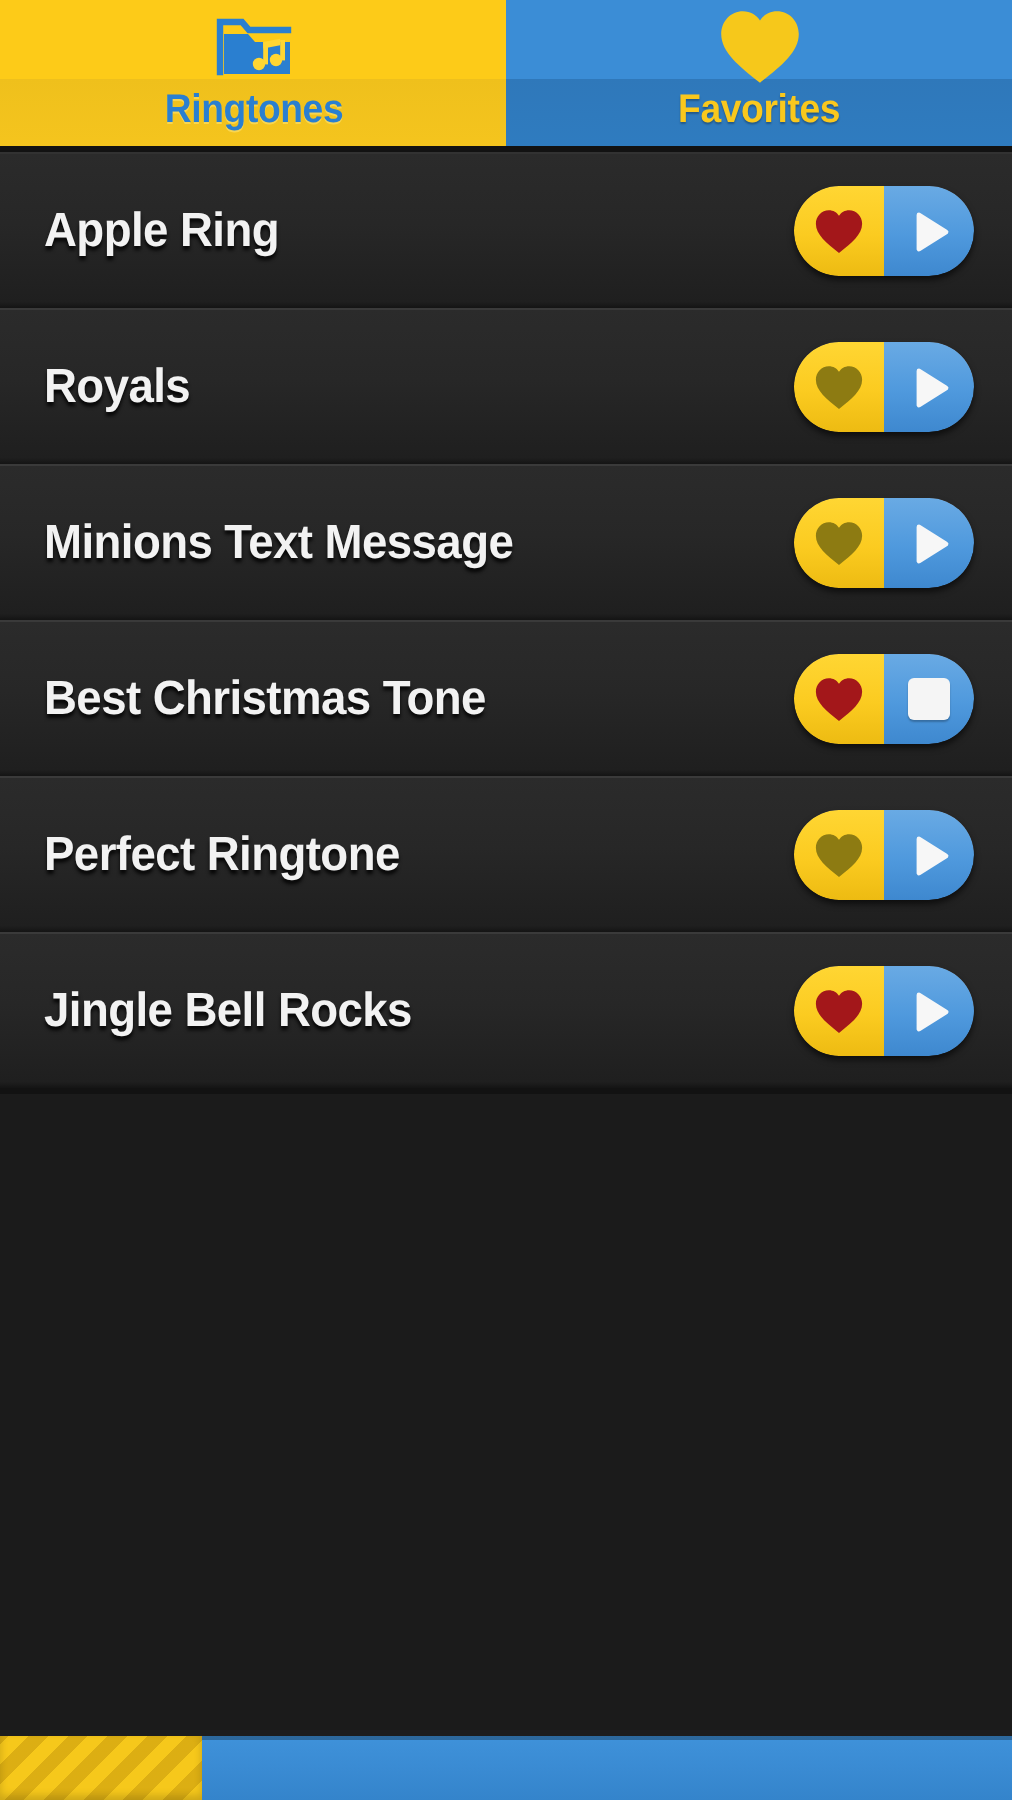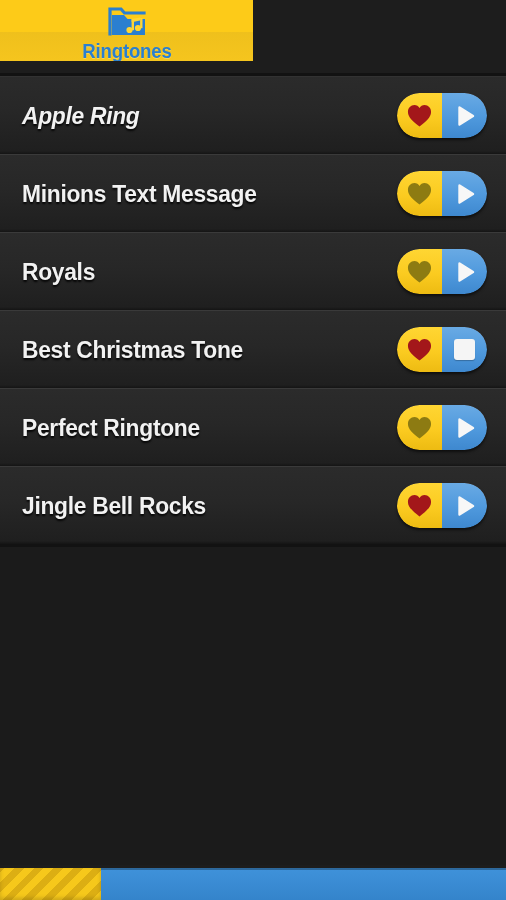--- a/index.html
+++ b/index.html
@@ -28,21 +28,21 @@
   }
   .tabbar::after {
     content: "";
     position: absolute;
     left: 0; right: 0; bottom: 0;
     height: 3px;
     background: #121212;
   }
   .tab {
     position: relative;
-    height: 61px;
+    height: 76px;
     display: flex;
     flex-direction: column;
     align-items: center;
     justify-content: flex-start;
     overflow: hidden;
     box-sizing: border-box;
   }
   .tab-ringtones {
     width: 253px;
     background: linear-gradient(to bottom, #fdcb18 0%, #fdcb18 52%, #efc01c 52%, #f5c51e 100%);
@@ -89,21 +89,20 @@
     width: 506px;
     box-sizing: border-box;
     display: flex;
     align-items: center;
     justify-content: space-between;
     background: linear-gradient(to bottom, #2b2b2b 0%, #272727 45%, #1f1f1f 96%, #141414 100%);
     border-top: 1px solid #3a3a3a;
   }
   .row:first-child {
     border-top: 1px solid #323232;
-    font-style: italic;
   }
   .row-title {
     color: #f2f2f2;
     font-size: 24px;
     font-weight: bold;
     font-stretch: condensed;
     letter-spacing: -0.3px;
     margin-left: 22px;
     text-shadow: 0 2px 2px rgba(0,0,0,0.85);
     transform: scaleX(0.95);
@@ -206,55 +205,63 @@
             <circle cx="33" cy="25" r="3.1"></circle>
             <rect x="26.6" y="16" width="2.4" height="11.2"></rect>
             <rect x="35.1" y="15" width="2.4" height="10.2"></rect>
             <path d="M26.6 16l8.5-1.6v3.2l-8.5 1.6z"></path>
           </g>
         </svg>
       </span>
       <span class="tab-label">Ringtones</span>
     </div>
 
+    <div class="tab tab-favorites">
+      <span class="tab-icon">
+        <svg width="42" height="38" viewBox="0 0 32 29" aria-hidden="true">
+          <path d="M16 28.5C8 22.2 1.2 16.8 1.2 9.9 1.2 5 4.9 1.2 9.5 1.2c2.8 0 5.2 1.4 6.5 3.6 1.3-2.2 3.7-3.6 6.5-3.6 4.6 0 8.3 3.8 8.3 8.7 0 6.9-6.8 12.3-14.8 18.6z" fill="#f6c81b"></path>
+        </svg>
+      </span>
+      <span class="tab-label">Favorites</span>
+    </div>
   </div>
 
   <div class="list" id="list-container">
       <div class="row">
         <div class="row-title">Apple Ring</div>
         <div class="pill">
           <div class="pill-half pill-fav">
             <svg class="heart-svg" width="25" height="23" viewBox="0 0 32 29" aria-hidden="true">
               <path d="M16 28.5C8 22.2 1.2 16.8 1.2 9.9 1.2 5 4.9 1.2 9.5 1.2c2.8 0 5.2 1.4 6.5 3.6 1.3-2.2 3.7-3.6 6.5-3.6 4.6 0 8.3 3.8 8.3 8.7 0 6.9-6.8 12.3-14.8 18.6z" fill="#a3171a"></path>
             </svg>
           </div>
           <div class="pill-half pill-play">
             <svg class="play-svg" width="24" height="24" viewBox="0 0 24 24" aria-hidden="true">
               <path d="M6.5 3.5 L20 12 L6.5 20.5 Z" fill="#f7f7f7" stroke="#f7f7f7" stroke-width="2.4" stroke-linejoin="round"></path>
             </svg>
           </div>
         </div>
       </div>
       <div class="row">
+        <div class="row-title">Royals</div>
+        <div class="pill">
+          <div class="pill-half pill-fav">
+            <svg class="heart-svg" width="25" height="23" viewBox="0 0 32 29" aria-hidden="true">
+              <path d="M16 28.5C8 22.2 1.2 16.8 1.2 9.9 1.2 5 4.9 1.2 9.5 1.2c2.8 0 5.2 1.4 6.5 3.6 1.3-2.2 3.7-3.6 6.5-3.6 4.6 0 8.3 3.8 8.3 8.7 0 6.9-6.8 12.3-14.8 18.6z" fill="#8d7b12"></path>
+            </svg>
+          </div>
+          <div class="pill-half pill-play">
+            <svg class="play-svg" width="24" height="24" viewBox="0 0 24 24" aria-hidden="true">
+              <path d="M6.5 3.5 L20 12 L6.5 20.5 Z" fill="#f7f7f7" stroke="#f7f7f7" stroke-width="2.4" stroke-linejoin="round"></path>
+            </svg>
+          </div>
+        </div>
+      </div>
+      <div class="row">
         <div class="row-title">Minions Text Message</div>
-        <div class="pill">
-          <div class="pill-half pill-fav">
-            <svg class="heart-svg" width="25" height="23" viewBox="0 0 32 29" aria-hidden="true">
-              <path d="M16 28.5C8 22.2 1.2 16.8 1.2 9.9 1.2 5 4.9 1.2 9.5 1.2c2.8 0 5.2 1.4 6.5 3.6 1.3-2.2 3.7-3.6 6.5-3.6 4.6 0 8.3 3.8 8.3 8.7 0 6.9-6.8 12.3-14.8 18.6z" fill="#8d7b12"></path>
-            </svg>
-          </div>
-          <div class="pill-half pill-play">
-            <svg class="play-svg" width="24" height="24" viewBox="0 0 24 24" aria-hidden="true">
-              <path d="M6.5 3.5 L20 12 L6.5 20.5 Z" fill="#f7f7f7" stroke="#f7f7f7" stroke-width="2.4" stroke-linejoin="round"></path>
-            </svg>
-          </div>
-        </div>
-      </div>
-      <div class="row">
-        <div class="row-title">Royals</div>
         <div class="pill">
           <div class="pill-half pill-fav">
             <svg class="heart-svg" width="25" height="23" viewBox="0 0 32 29" aria-hidden="true">
               <path d="M16 28.5C8 22.2 1.2 16.8 1.2 9.9 1.2 5 4.9 1.2 9.5 1.2c2.8 0 5.2 1.4 6.5 3.6 1.3-2.2 3.7-3.6 6.5-3.6 4.6 0 8.3 3.8 8.3 8.7 0 6.9-6.8 12.3-14.8 18.6z" fill="#8d7b12"></path>
             </svg>
           </div>
           <div class="pill-half pill-play">
             <svg class="play-svg" width="24" height="24" viewBox="0 0 24 24" aria-hidden="true">
               <path d="M6.5 3.5 L20 12 L6.5 20.5 Z" fill="#f7f7f7" stroke="#f7f7f7" stroke-width="2.4" stroke-linejoin="round"></path>
             </svg>

